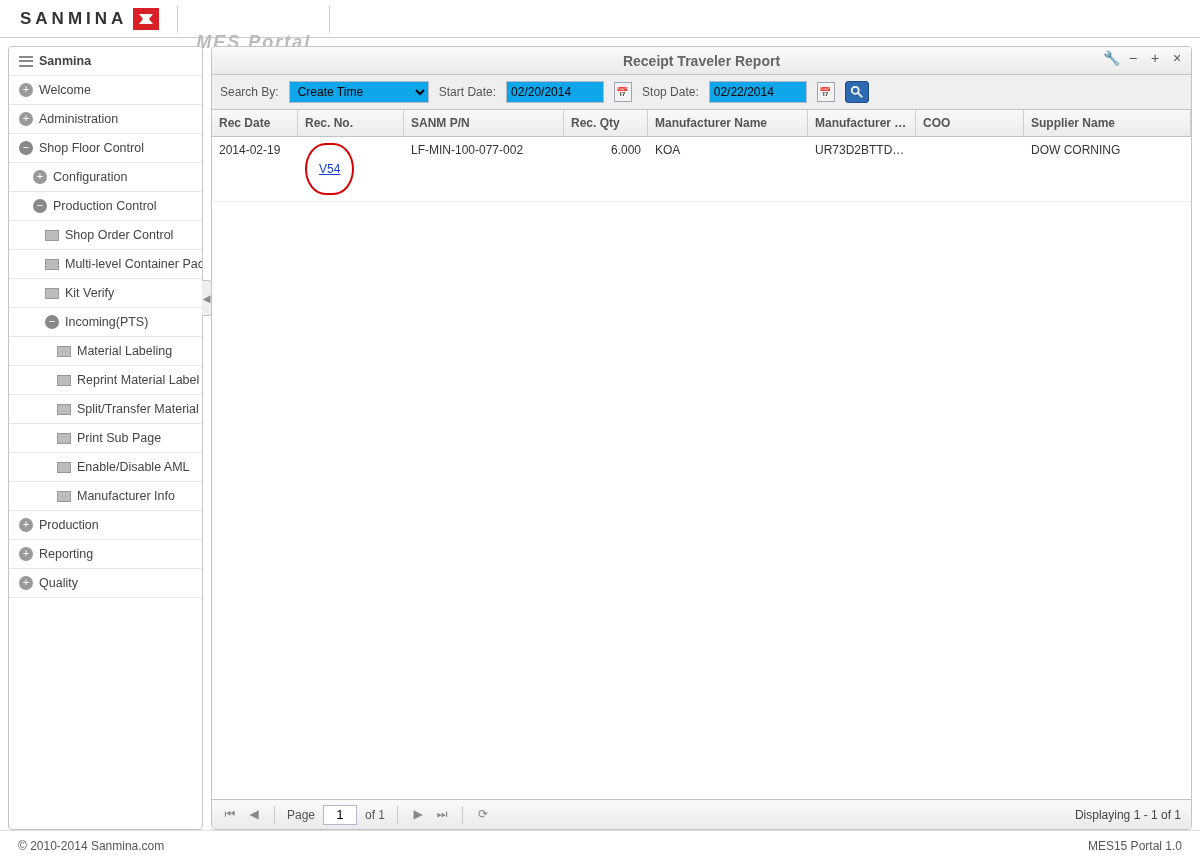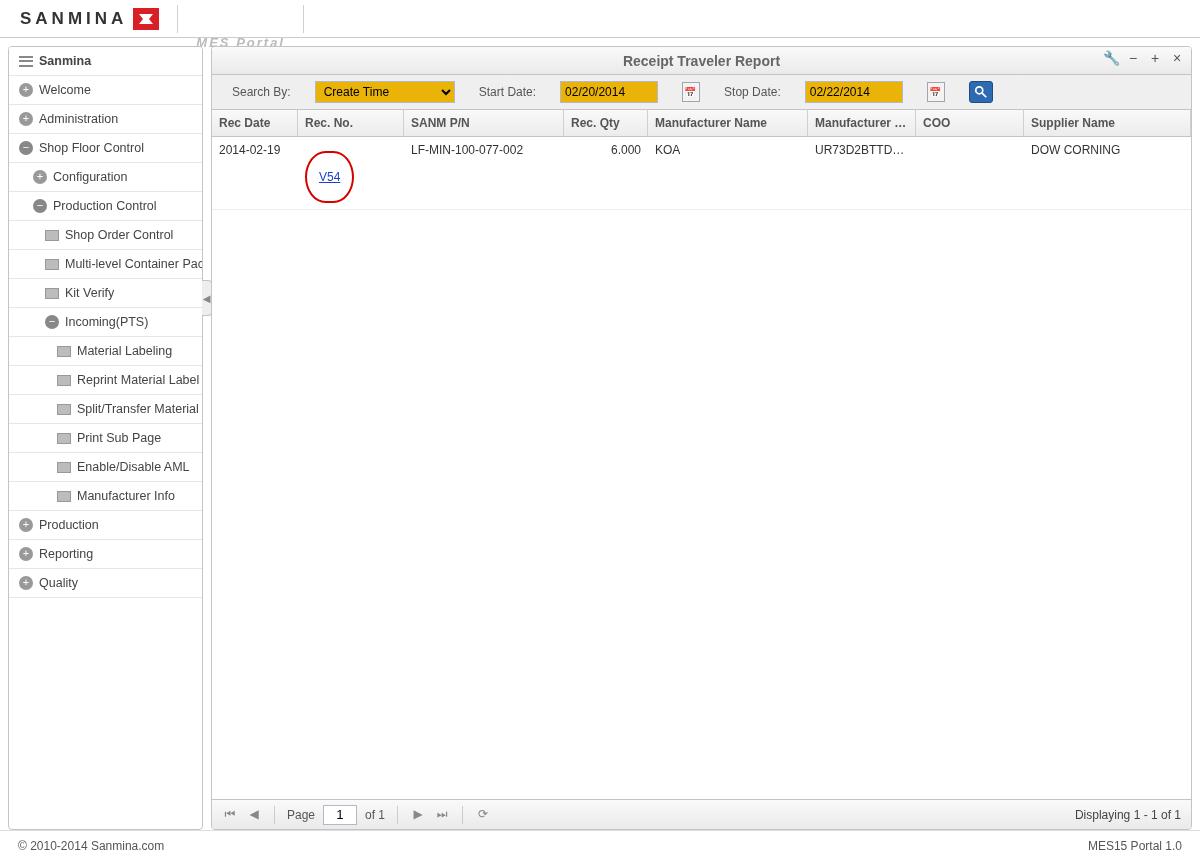--- a/index.html
+++ b/index.html
@@ -32,21 +32,21 @@
   display: inline-flex;
   align-items: center;
   justify-content: center;
   color: #fff;
   font-weight: bold;
 }
 .v-sep { width:1px; height:28px; background:#d0d0d0; margin:0 18px; }
 .portal-title {
   font-style: italic;
   font-weight: bold;
-  font-size: 13px;
+  font-size: 18px;
   color: #bbb;
   letter-spacing: 2px;
   margin-top: 48px;
 }
 .app-body {
   display: flex;
   height: 792px;
   padding: 8px 8px 0 8px;
   gap: 8px;
 }
@@ -107,28 +107,28 @@
 }
 .panel-tools {
   position:absolute; right:6px; top:4px;
   display:flex; gap:6px;
 }
 .tool-btn {
   width:16px; height:16px; color:#555; font-size:14px; line-height:14px;
   text-align:center; cursor:pointer;
 }
 .filter-bar {
-  display:flex; align-items:center; gap:24px;
-  padding:6px 20px;
+  display:flex; align-items:center; gap:10px;
+  padding:6px 8px;
   background:#efefef;
   border-bottom:1px solid #c4c4c4;
   font-size:12px; color:#555;
 }
 .filter-bar select, .filter-bar input[type=text]{
-  border:1px solid #b5b8c8; font-size:12px; padding:2px 4px; background:#eab308;
+  border:1px solid #b5b8c8; font-size:12px; padding:2px 4px; background:#0ea5e9;
   height:22px;
 }
 .filter-bar select{width:140px;}
 .filter-bar input.date{width:98px;}
 .cal-btn, .search-btn {
   width:18px; height:20px; border:1px solid #a0a5b3; background:#f3f3f3;
   display:inline-flex; align-items:center; justify-content:center;
   font-size:10px; cursor:pointer;
 }
 .search-btn { background:#2e6ab1; color:#fff; border-color:#1e4d84; border-radius:3px; width:24px; height:22px;}
@@ -146,21 +146,21 @@
 }
 .grid-body { flex:1; overflow:auto; background:#fff; }
 .grid-row { display:flex; border-bottom:1px solid #eee; }
 .g-cell {
   padding:6px 7px; overflow:hidden; text-overflow:ellipsis; white-space:nowrap;
   color:#333;
 }
 .link-cell { color:#1a3fcf; text-decoration:underline; cursor:pointer; }
 .red-circle {
   border:2px solid #d60000; border-radius:50%/60%;
-  padding:17px 12px; display:inline-block;margin-top:8px;
+  padding:17px 12px; display:inline-block;
 }
 .num-right{ text-align:right; }
 
 .c0{width:86px;} .c1{width:106px;} .c2{width:160px;} .c3{width:84px;}
 .c4{width:160px;} .c5{width:108px;} .c6{width:108px;} .c7{flex:1;}
 
 .paging {
   height:30px;
   background:linear-gradient(#fafafa,#eaeaea);
   border-top:1px solid #c4c4c4;

